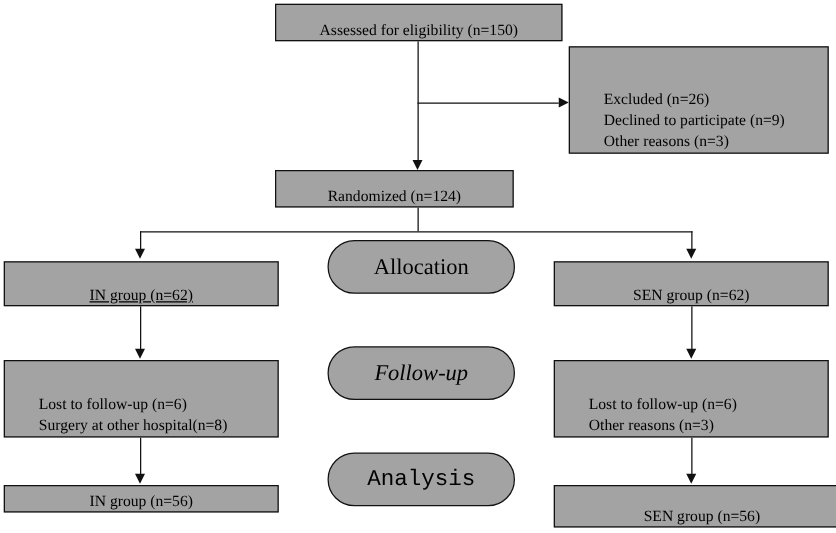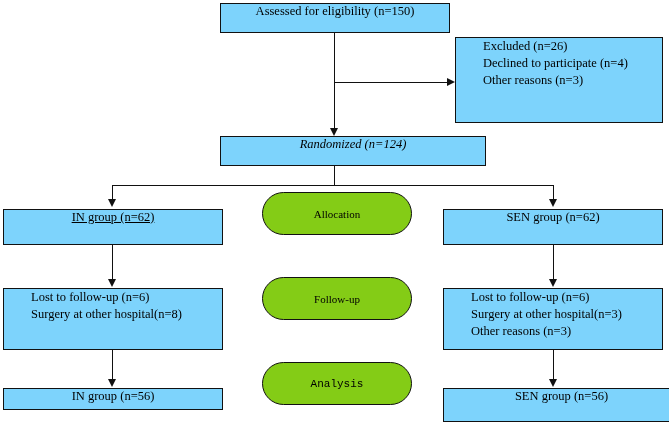--- a/index.html
+++ b/index.html
@@ -12,23 +12,23 @@
     width: 669px;
     height: 426px;
     background: #ffffff;
     font-family: "Liberation Serif", "DejaVu Serif", serif;
     overflow: hidden;
   }
   .box {
     position: absolute;
     box-sizing: border-box;
     border: 1.6px solid #111111;
-    background: #7dd3fc;
+    background: #a3a3a3;
     display: flex;
-    align-items: flex-start;
+    align-items: flex-end;
     color: #000000;
     z-index: 3;
   }
   .box.center {
     justify-content: center;
     text-align: center;
   }
   .box.left-align {
     justify-content: flex-start;
     padding-left: 27px;
@@ -46,25 +46,25 @@
     white-space: nowrap;
   }
   .multi-label {
     font-size: 12.5px;
   }
   .pill {
     position: absolute;
     box-sizing: border-box;
     border: 1.7px solid #111111;
     border-radius: 24px;
-    background: #84cc16;
+    background: #a3a3a3;
     display: flex;
     align-items: center;
     justify-content: center;
-    font-size: 11px;
+    font-size: 18px;
     color: #000000;
     z-index: 3;
   }
   
   .vline {
     position: absolute;
     width: 0;
     border-left: 1.4px solid #111111;
     z-index: 1;
   }
@@ -104,40 +104,40 @@
 
   <div class="vline" style="left:334px; top:33px; height:96px;"></div>
   <div class="arrow-down" style="left:329.5px; top:128px;"></div>
 
   <div class="hline" style="left:334px; top:82px; width:113px;"></div>
   <div class="arrow-right" style="left:447px; top:77.5px;"></div>
 
   <div class="box left-align" style="left:455px; top:37px; width:208px; height:86px;">
     <span class="multi-label lines">
       <span class="line">Excluded (n=26)</span>
-      <span class="line">Declined to participate (n=4)</span>
+      <span class="line">Declined to participate (n=9)</span>
       <span class="line">Other reasons (n=3)</span>
     </span>
   </div>
 
-  <div class="box center" style="left:220px; top:136px; width:266px; height:30px;font-style:italic;">
+  <div class="box center" style="left:220px; top:136px; width:191px; height:30px;">
     <span class="single-label">Randomized (n=124)</span>
   </div>
 
   <div class="vline" style="left:334px; top:166px; height:19px;"></div>
   <div class="hline" style="left:112px; top:185px; width:442px;"></div>
   <div class="vline" style="left:112px; top:185px; height:15px;"></div>
   <div class="arrow-down" style="left:107.5px; top:199px;"></div>
   <div class="vline" style="left:553px; top:185px; height:15px;"></div>
   <div class="arrow-down" style="left:548.5px; top:199px;"></div>
 
   <div class="pill" style="left:262px; top:192px; width:150px; height:43px;">
     <span>Allocation</span>
   </div>
-  <div class="pill" style="left:262px; top:277px; width:150px; height:43px;">
+  <div class="pill" style="left:262px; top:277px; width:150px; height:43px;font-style:italic;">
     <span>Follow-up</span>
   </div>
   <div class="pill" style="left:262px; top:362px; width:150px; height:43px;font-family:Liberation Mono, monospace;">
     <span>Analysis</span>
   </div>
 
   <div class="box center" style="left:3px; top:209px; width:220px; height:36px;text-decoration:underline;">
     <span class="single-label">IN group (n=62)</span>
   </div>
 
@@ -161,21 +161,20 @@
   <div class="box center" style="left:443px; top:209px; width:220px; height:36px;">
     <span class="single-label">SEN group (n=62)</span>
   </div>
 
   <div class="vline" style="left:553px; top:245px; height:35px;"></div>
   <div class="arrow-down" style="left:548.5px; top:279px;"></div>
 
   <div class="box left-align" style="left:443px; top:288px; width:220px; height:62px;">
     <span class="multi-label lines">
       <span class="line">Lost to follow-up (n=6)</span>
-      <span class="line">Surgery at other hospital(n=3)</span>
       <span class="line">Other reasons (n=3)</span>
     </span>
   </div>
 
   <div class="vline" style="left:553px; top:350px; height:30px;"></div>
   <div class="arrow-down" style="left:548.5px; top:379px;"></div>
 
   <div class="box center" style="left:443px; top:388px; width:237px; height:34px;">
     <span class="single-label">SEN group (n=56)</span>
   </div>

